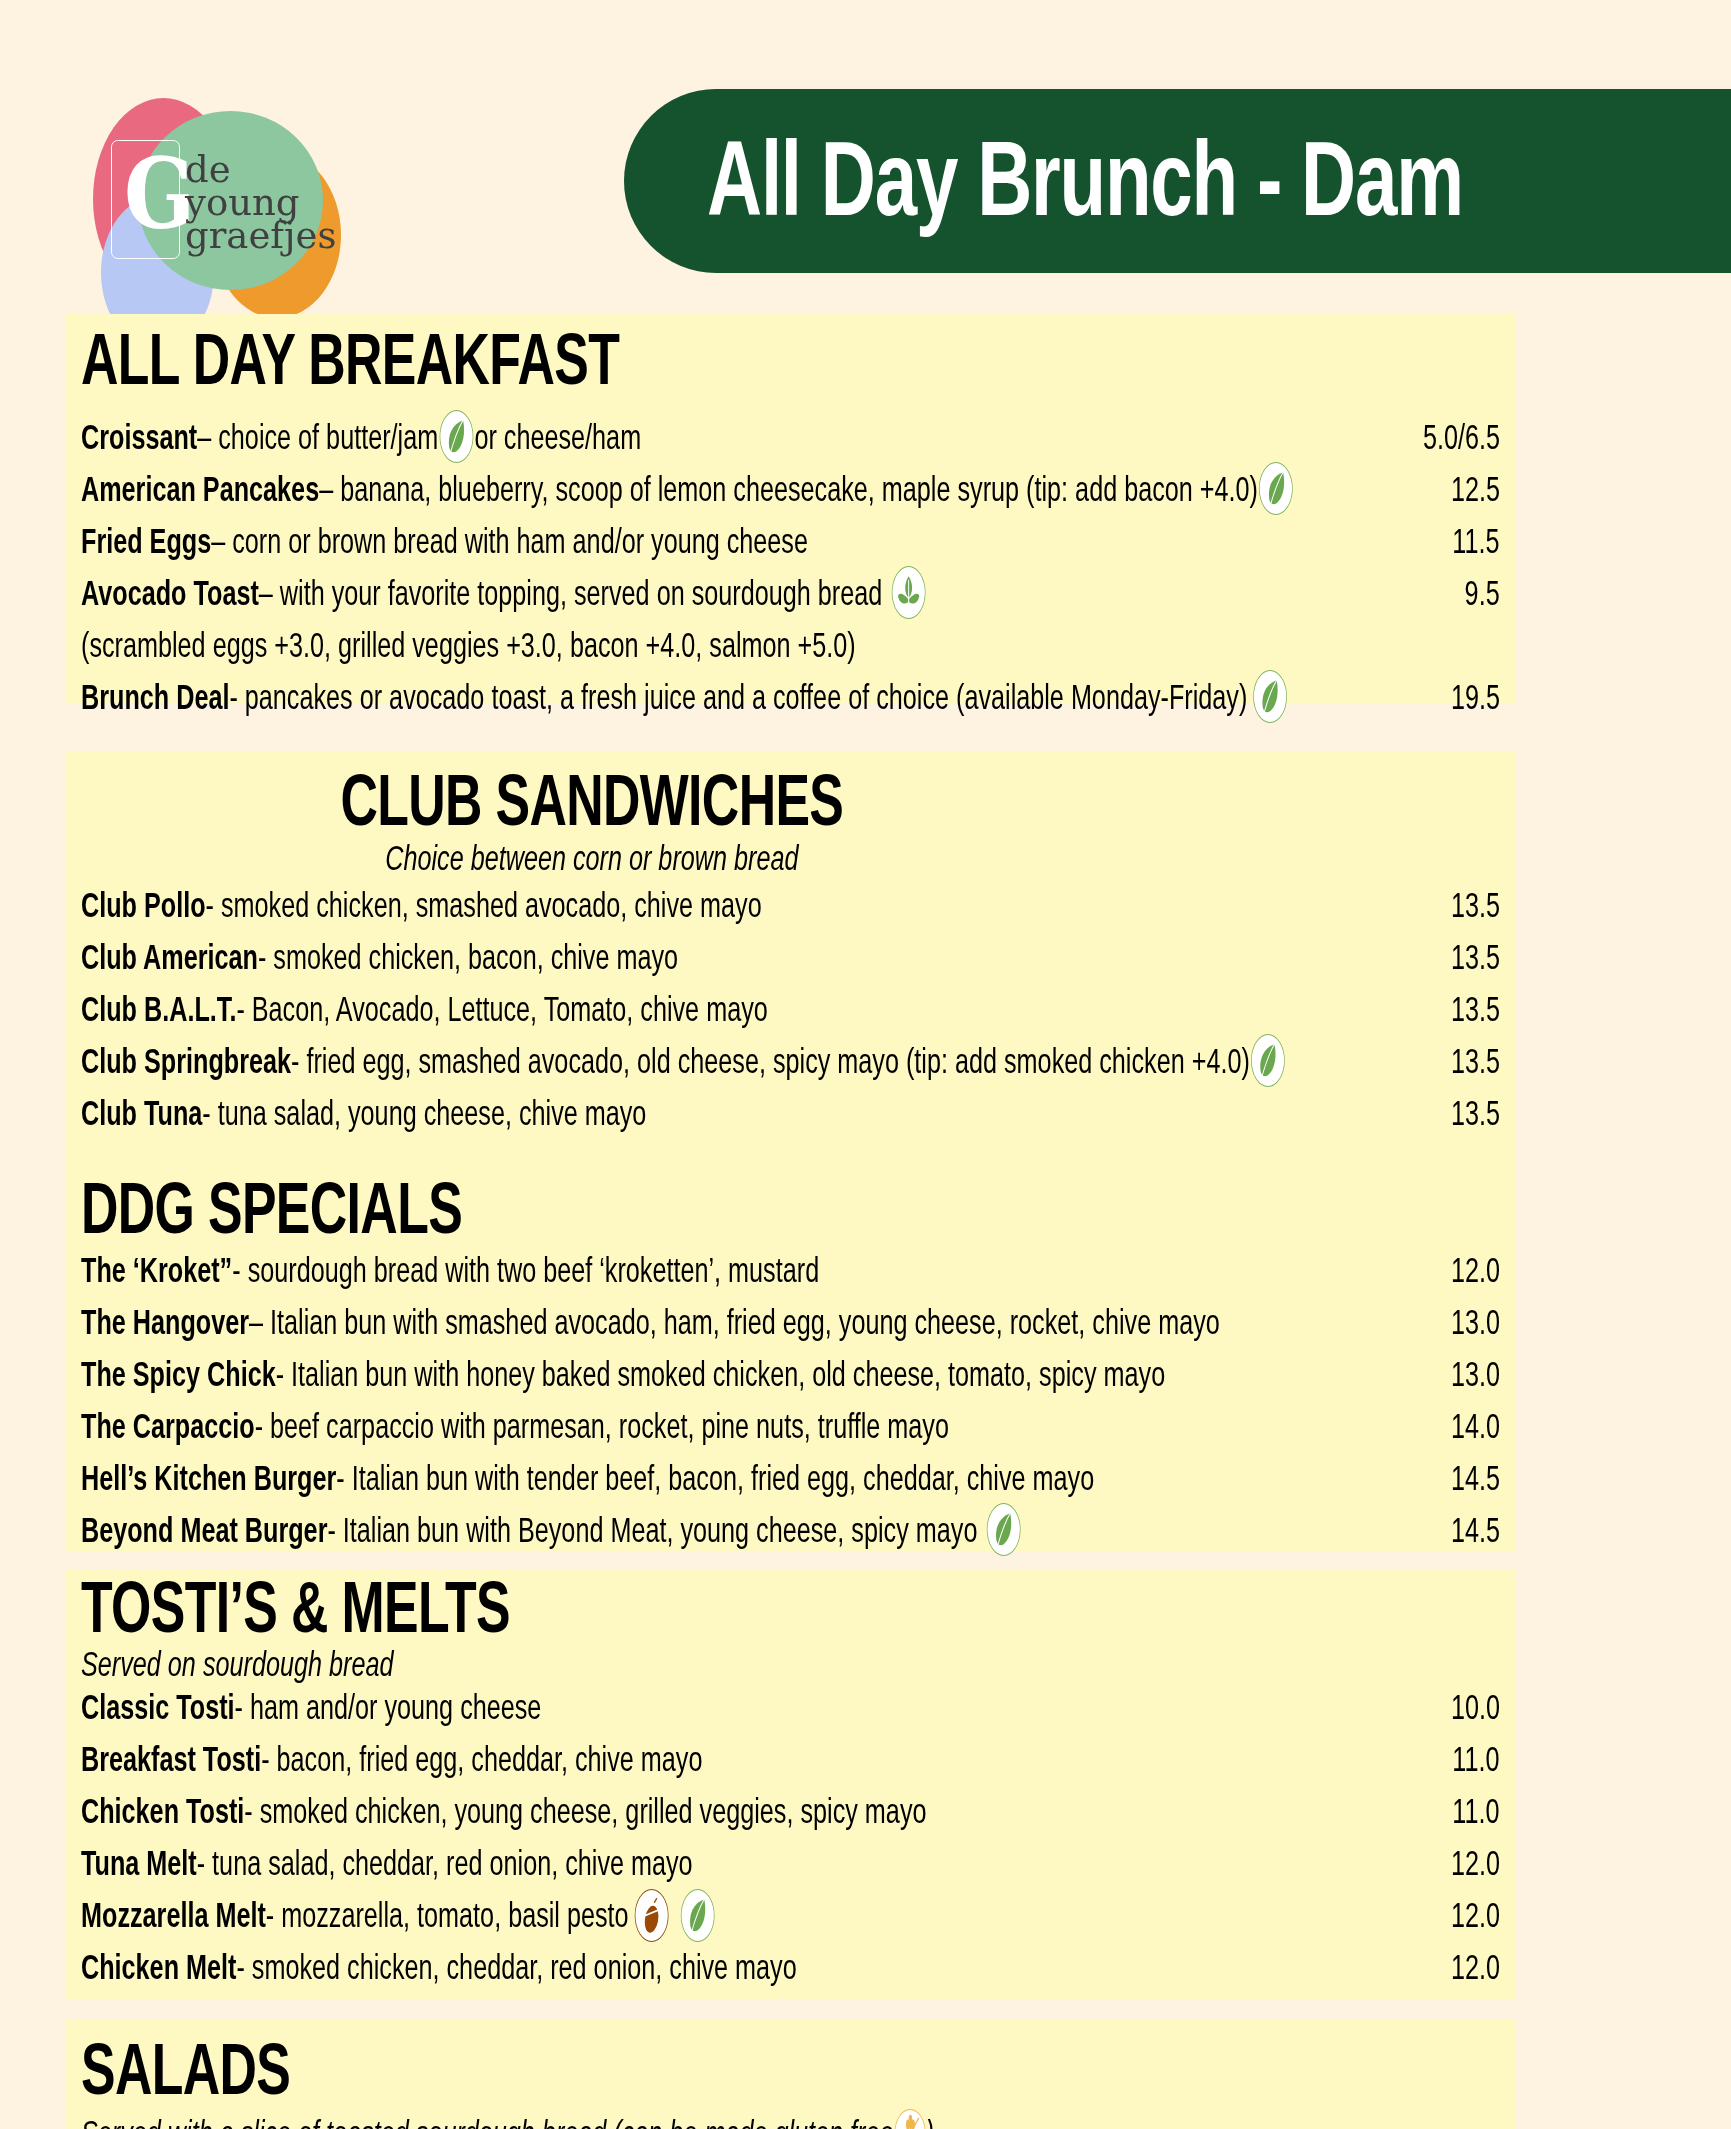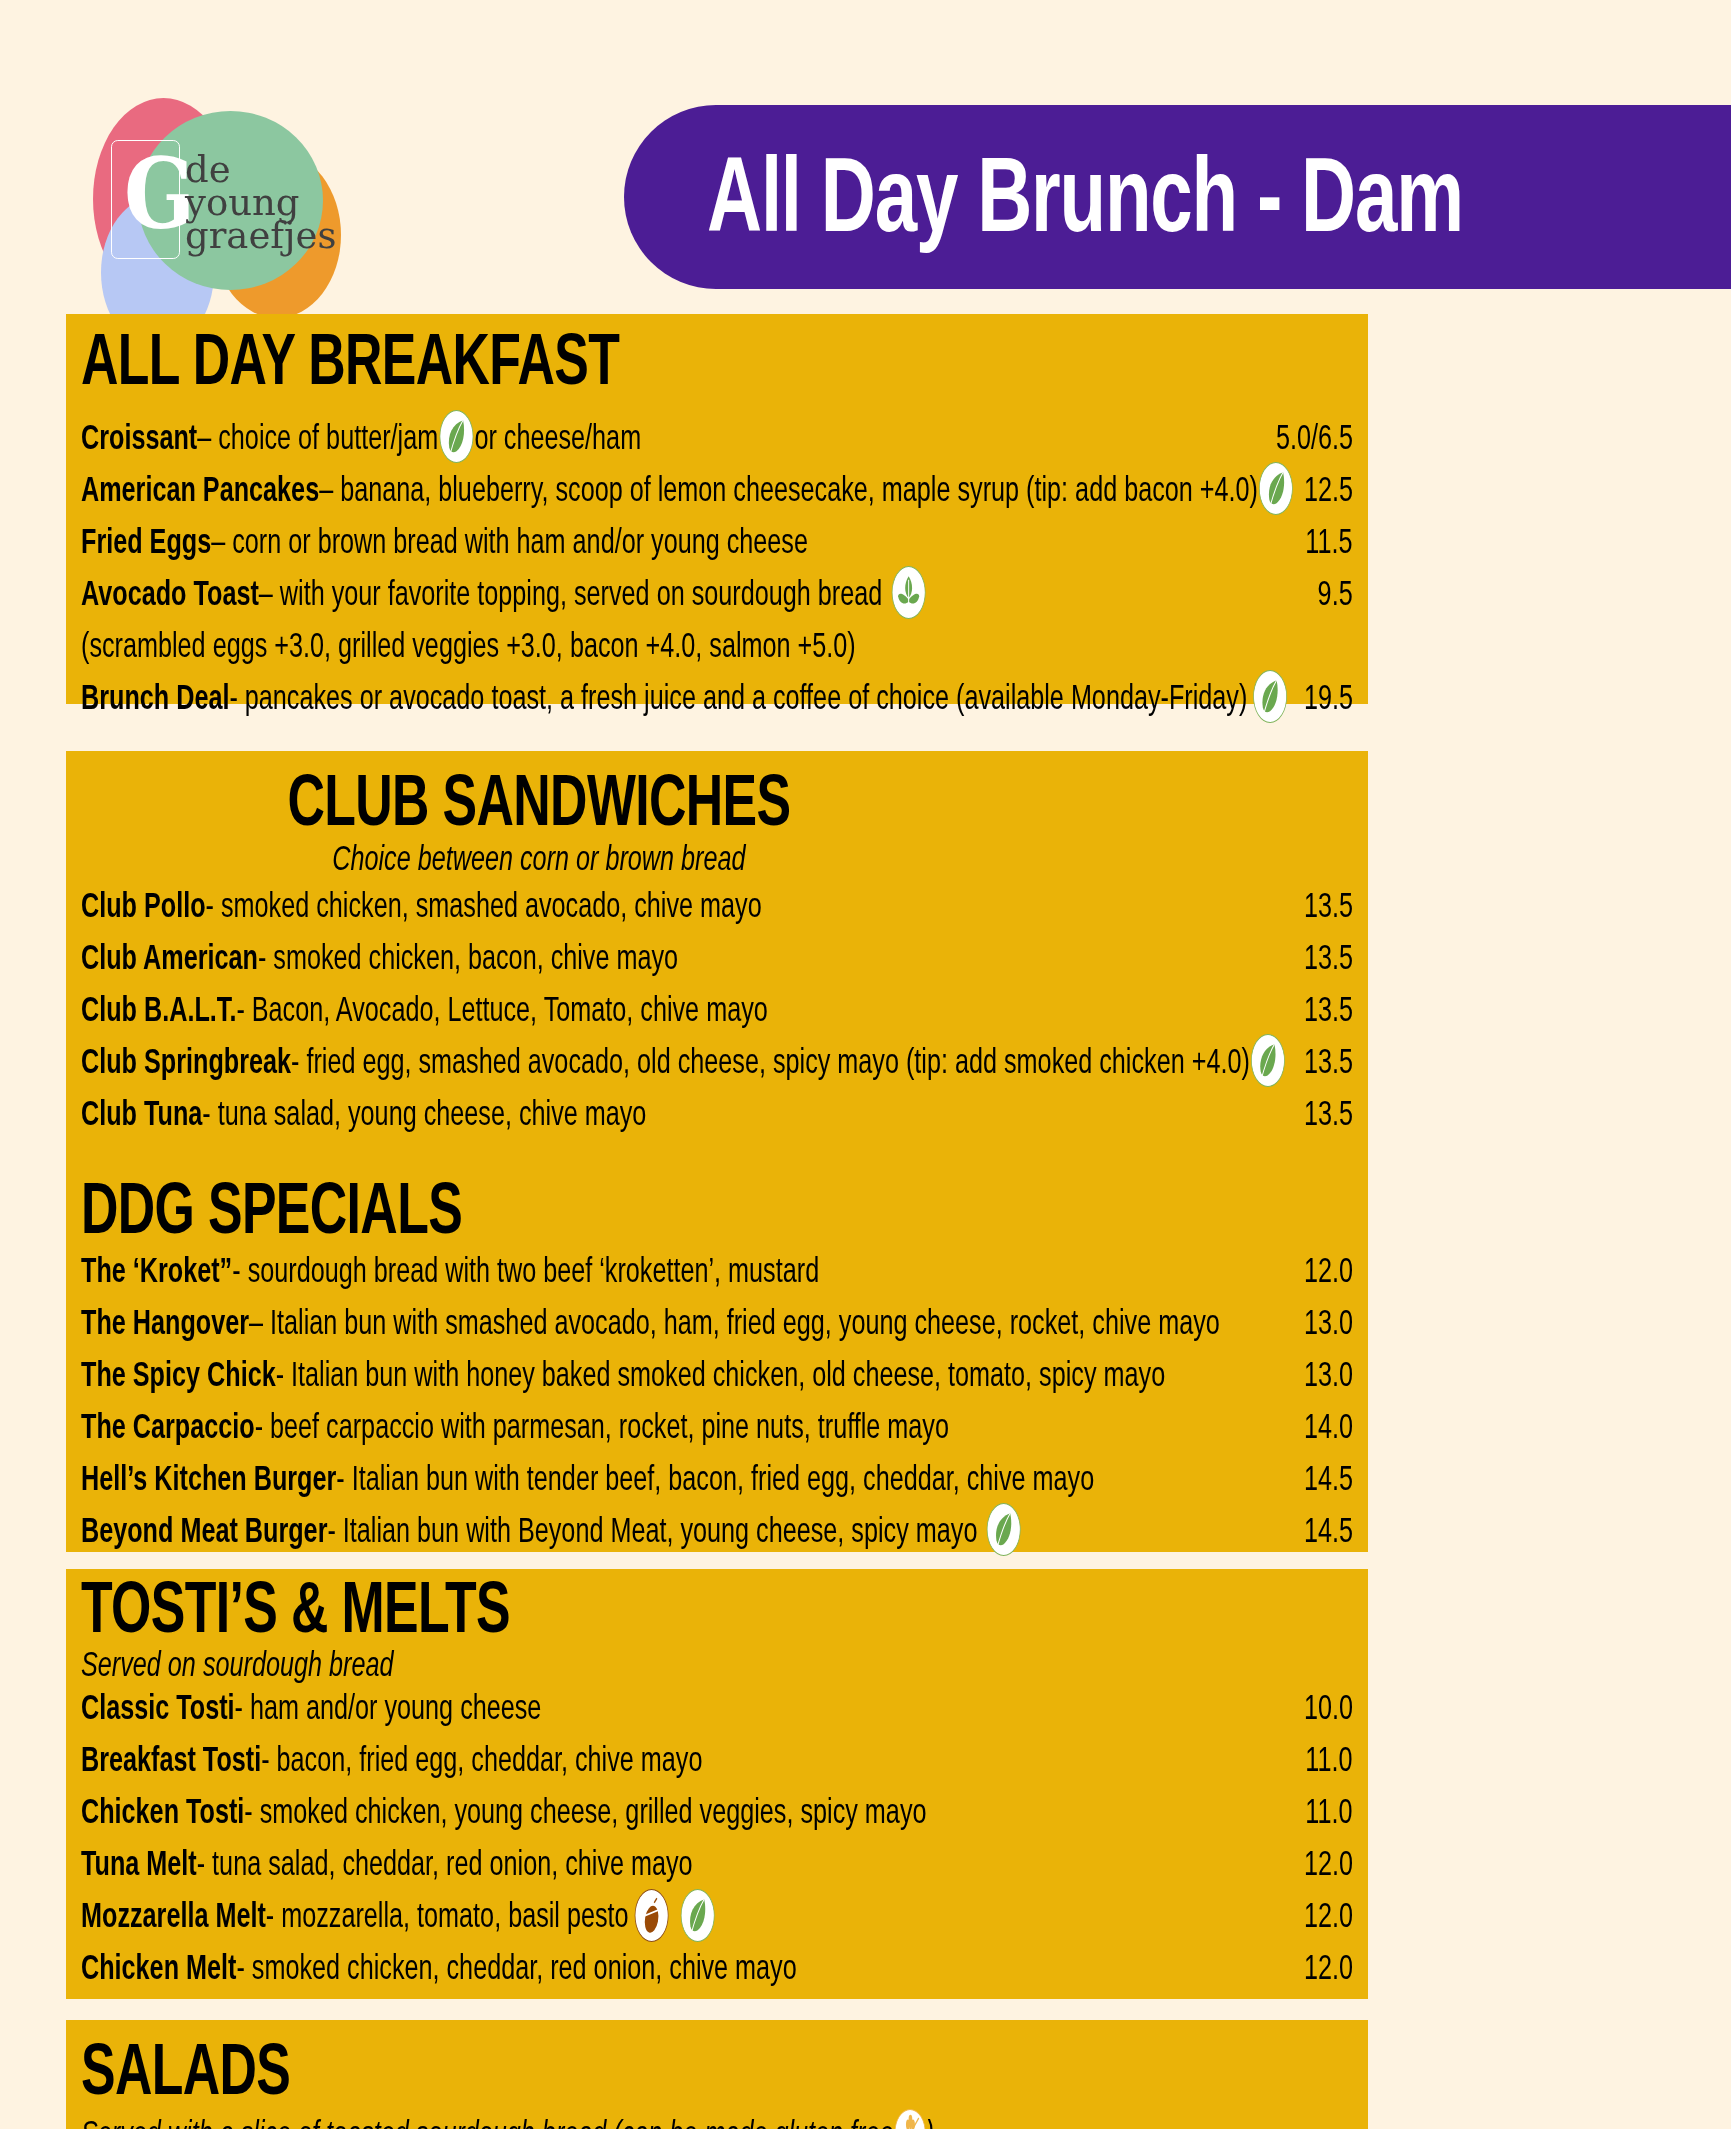--- a/index.html
+++ b/index.html
@@ -11,25 +11,25 @@
   .blob { position: absolute; border-radius: 50%; }
   .blob.pink { left: 12px; top: 17px; width: 141px; height: 202px; background: #e96a80; }
   .blob.blue { left: 20px; top: 115px; width: 113px; height: 153px; background: #b7c8f4; }
   .blob.orange { left: 132px; top: 71px; width: 128px; height: 166px; background: #ee9a2c; }
   .blob.green { left: 57px; top: 30px; width: 185px; height: 179px; background: #8cc7a0; }
   .g-box { position: absolute; left: 30px; top: 59px; width: 69px; height: 119px; border: 0.9px solid #fff; border-radius: 6.8px; }
   .g-letter { position: absolute; left: 43px; top: 64px; font-family: "DejaVu Serif", serif; font-weight: bold; color: #fff; font-size: 98px; line-height: 1; transform: scaleX(0.85); transform-origin: left top; }
   .logo-text { position: absolute; left: 104px; top: 72px; font-family: "DejaVu Serif", serif; color: #404040; font-size: 37px; line-height: 33px; }
 
   
-  .title-pill { position: absolute; left: 624px; top: 89px; width: 1107px; height: 184px; background: #4c1d95; border-radius: 92px 0 0 92px; margin-top: 16px; }
+  .title-pill { position: absolute; left: 624px; top: 89px; width: 1107px; height: 184px; background: #14532d; border-radius: 92px 0 0 92px; }
   .title-text { position: absolute; left: 83px; top: 36px; color: #fff; font-family: "Liberation Sans", sans-serif; font-weight: bold; font-size: 106px; line-height: 1; letter-spacing: -1.7px; transform: scaleX(0.72); transform-origin: left top; white-space: nowrap; }
 
   
-  .section { position: absolute; left: 66px; width: 1302px; background: #eab308; padding: 0 15px; }
+  .section { position: absolute; left: 66px; width: 1449px; background: #fef9c3; padding: 0 15px; }
   .sec-title { font-family: "Liberation Sans", sans-serif; font-weight: bold; font-size: 72px; line-height: 1; letter-spacing: -0.9px; transform: scaleX(0.72); transform-origin: left top; white-space: nowrap; display: block; }
   .sec-sub { font-style: italic; font-size: 35px; line-height: 1; transform: scaleX(0.72); transform-origin: left top; white-space: nowrap; display: block; }
   .row { position: relative; height: 52px; display: flex; align-items: center; }
   .row .text { font-size: 35px; white-space: nowrap; transform: scaleX(0.72); transform-origin: left center; display: inline-flex; align-items: center; }
   .row .name { font-weight: bold; }
   .row .price { position: absolute; right: 0; font-size: 35px; transform: scaleX(0.72); transform-origin: right center; white-space: nowrap; }
   .badge { display: inline-block; width: 47px; height: 53px; border-radius: 50%; background: #fff; margin-left: 7.7px; position: relative; vertical-align: middle; }
   .badge.veg { border: 1.3px solid #7fb35a; }
   .badge.nuts { border: 1.3px solid #8b4a12; }
   .badge.plant { border: 1.3px solid #7fb35a; }

